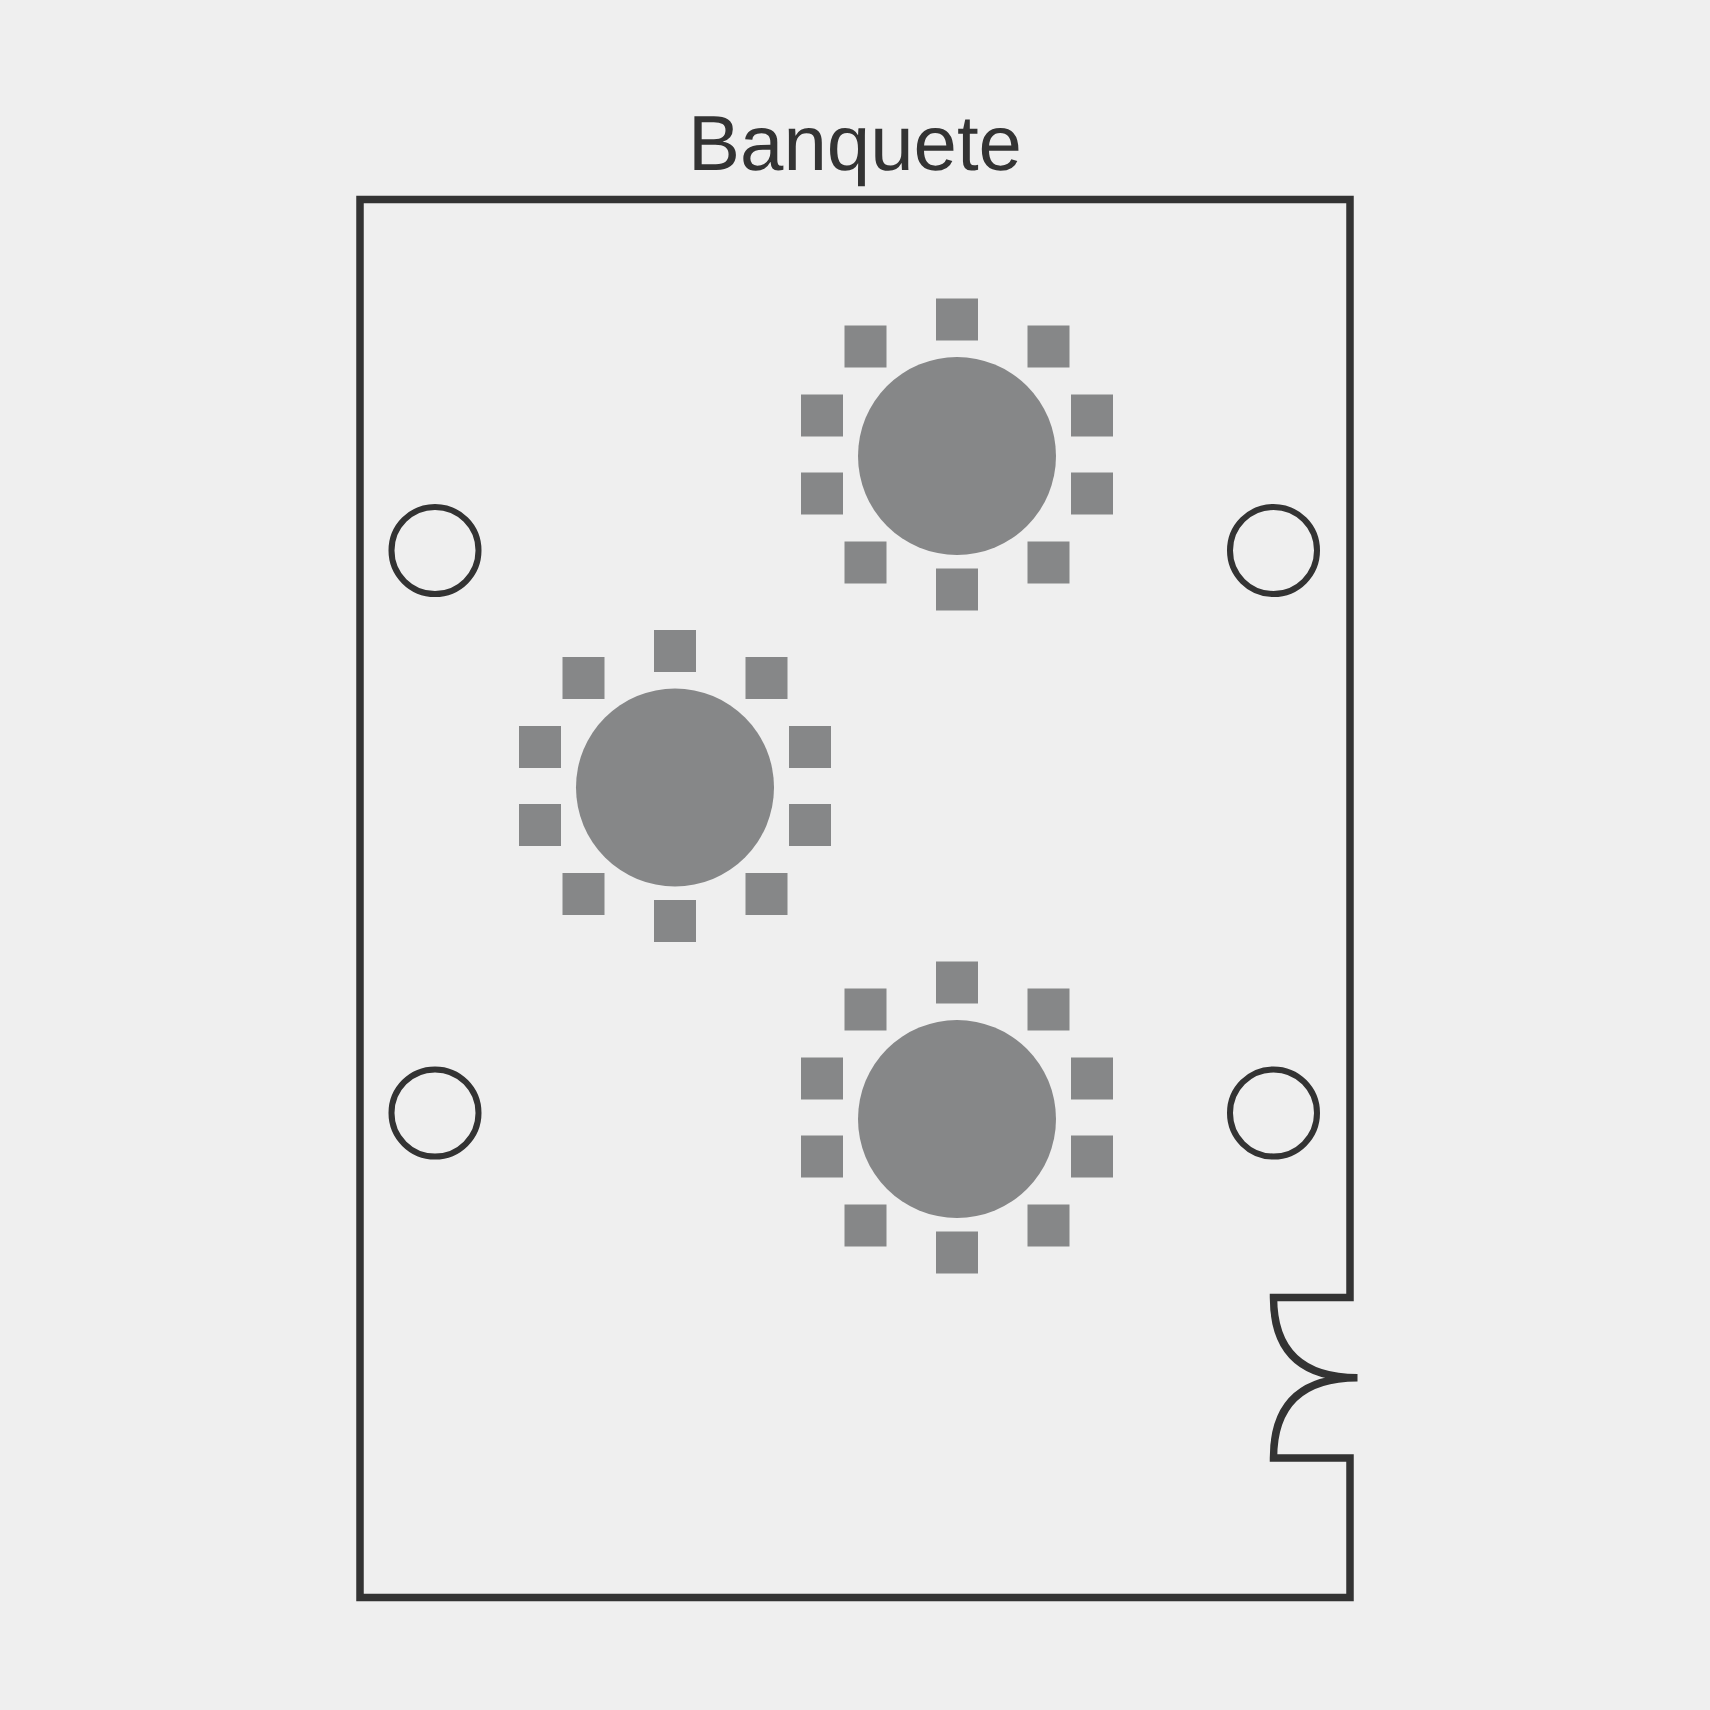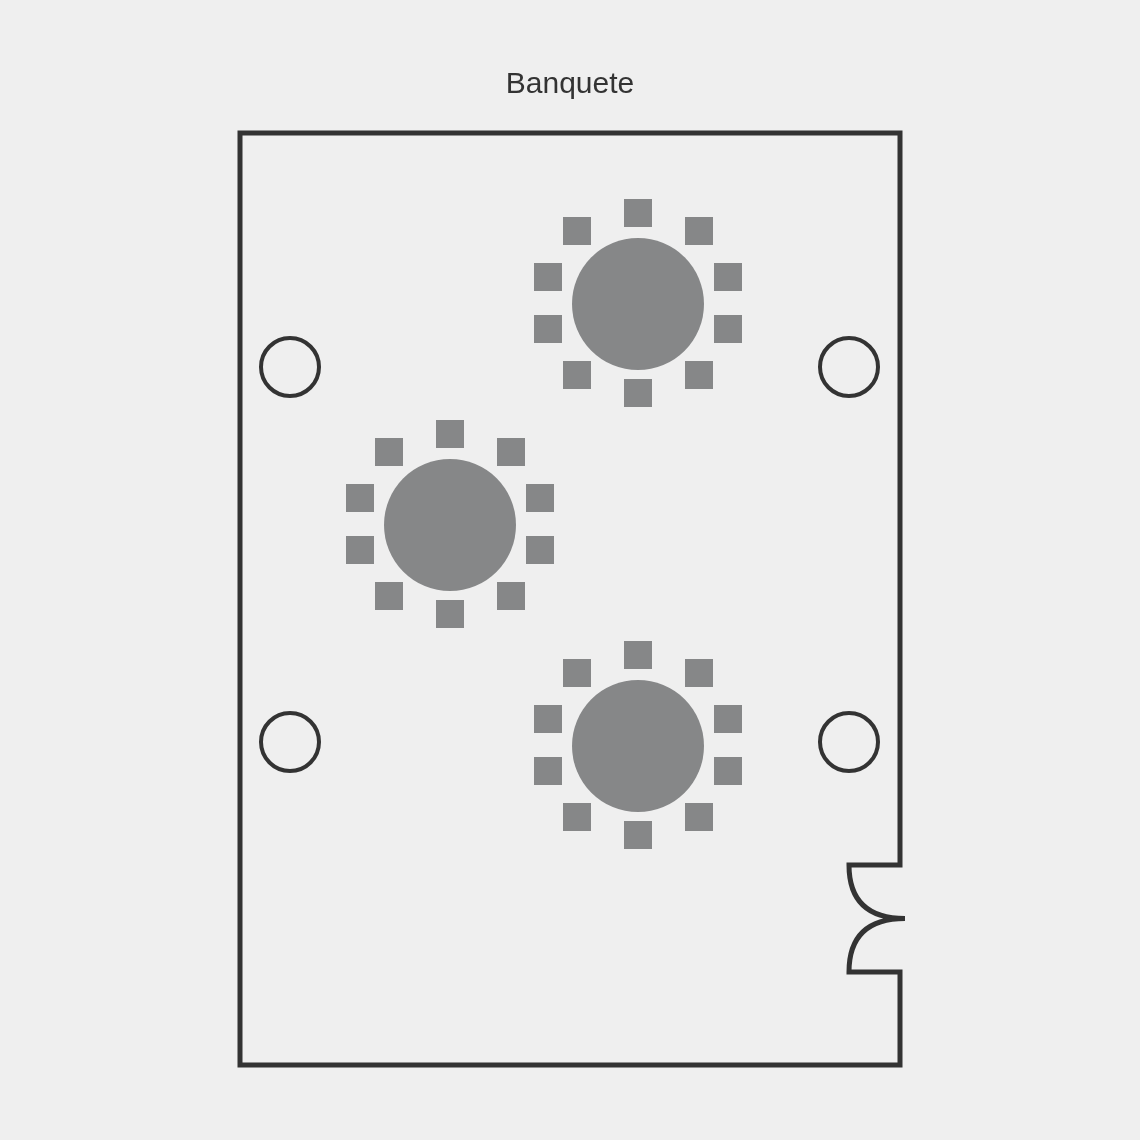--- a/index.html
+++ b/index.html
@@ -1,17 +1,17 @@
 <!DOCTYPE html>
 <html><head>
 <meta charset="utf-8">
 <style>
   html, body { margin:0; padding:0; background:#efefef; }
   body { width:1140px; height:1140px; position:relative; overflow:hidden; font-family:"Liberation Sans", sans-serif; }
-  #title { position:absolute; left:0; width:1140px; top:66px; text-align:center; font-size:30px; color:#333333; }
+  #title { position:absolute; left:0; width:1140px; top:66px; text-align:center; font-size:52px; color:#333333; }
   svg { position:absolute; left:0; top:0; }
 </style>
 </head>
 <body>
 
 <div id="title">Banquete</div>
 
 <svg id="plan" width="1140" height="1140">
     <path d="M900,865 L900,133 L240,133 L240,1065 L900,1065 L900,972 L849,972 Q849,918.5 905,918.5 Q849,918.5 849,865 Z" fill="none" stroke="#333333" stroke-width="5" stroke-linejoin="miter"></path>
     <circle cx="290" cy="367" r="29" fill="none" stroke="#333333" stroke-width="4"></circle>

